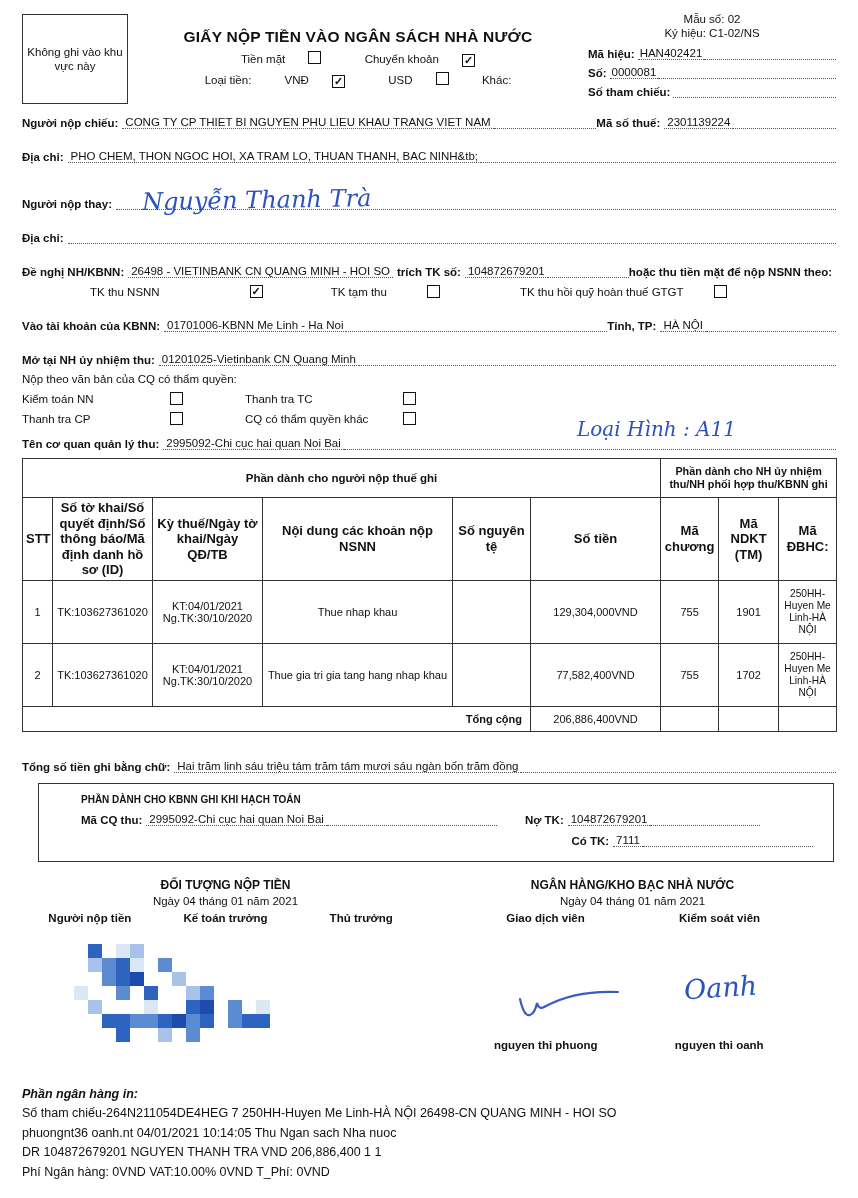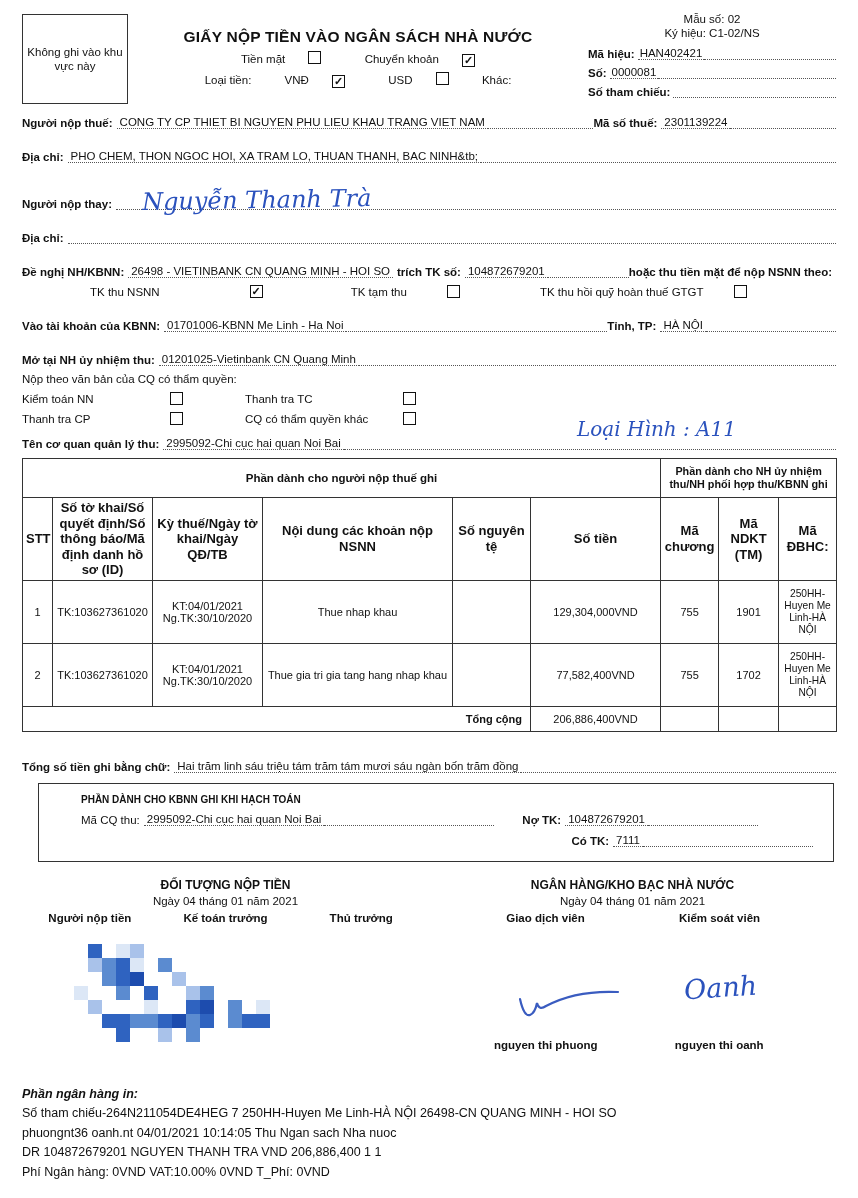--- a/index.html
+++ b/index.html
@@ -95,21 +95,21 @@
         <span class="dots"></span>
       </div>
       <div class="frow">
         <span class="lbl">Số tham chiếu:</span>
         <span class="dots"></span>
       </div>
     </div>
   </div>
 
   <div class="line" style="margin-top:12px;">
-    <span class="lbl">Người nộp thuế:</span>
+    <span class="lbl">Người nộp chiếu:</span>
     <span class="val">CONG TY CP THIET BI NGUYEN PHU LIEU KHAU TRANG VIET NAM</span>
     <span class="dots"></span>
     <span class="lbl">Mã số thuế:</span>
     <span class="val">2301139224</span>
     <span class="dots" style="max-width:120px;"></span>
   </div>
   <div class="line">
     <span class="lbl">Địa chỉ:</span>
     <span class="val">PHO CHEM, THON NGOC HOI, XA TRAM LO, THUAN THANH, BAC NINH&amp;tb;</span>
     <span class="dots"></span>
@@ -128,21 +128,21 @@
     <span class="lbl">Đề nghị NH/KBNN:</span>
     <span class="val">26498 - VIETINBANK CN QUANG MINH - HOI SO</span>
     <span class="lbl" style="padding-left:4px;">trích TK số:</span>
     <span class="val">104872679201</span>
     <span class="dots"></span>
     <span class="lbl">hoặc thu tiền mặt để nộp NSNN theo:</span>
   </div>
   <div class="cbrow" style="padding-left:68px;">
     <span>TK thu NSNN</span>
     <span class="cb" style="margin-left:90px;">✓</span>
-    <span style="margin-left:88px;">TK tạm thu</span>
+    <span style="margin-left:68px;">TK tạm thu</span>
     <span class="cb" style="margin-left:40px;"></span>
     <span style="margin-left:80px;">TK thu hồi quỹ hoàn thuế GTGT</span>
     <span class="cb" style="margin-left:30px;"></span>
   </div>
   <div class="line">
     <span class="lbl">Vào tài khoản của KBNN:</span>
     <span class="val">01701006-KBNN Me Linh - Ha Noi</span>
     <span class="dots"></span>
     <span class="lbl">Tỉnh, TP:</span>
     <span class="val">HÀ NỘI</span>
@@ -242,21 +242,21 @@
   <div class="line" style="margin-top:28px;">
     <span class="lbl">Tổng số tiền ghi bằng chữ:</span>
     <span class="val">Hai trăm linh sáu triệu tám trăm tám mươi sáu ngàn bốn trăm đồng</span>
     <span class="dots"></span>
   </div>
 
   <div class="kbnnbox">
     <div class="inner">
       <div class="bold" style="font-size:10px;">PHẦN DÀNH CHO KBNN GHI KHI HẠCH TOÁN</div>
       <div class="kbnn-row">
-        <span class="lbl" style="font-weight:normal;padding-right:4px;">Mã CQ thu:</span>
+        <span class="lbl" style="font-weight:bold;padding-right:4px;">Mã CQ thu:</span>
         <span class="val" style="border-bottom:1.7px dotted #555;padding:0 3px;white-space:nowrap;">2995092-Chi cục hai quan Noi Bai</span>
         <span class="dots" style="flex:1;border-bottom:1.7px dotted #555;height:12px;max-width:170px;"></span>
         <span class="lbl" style="font-weight:bold;margin-left:28px;padding-right:4px;">Nợ TK:</span>
         <span class="val" style="border-bottom:1.7px dotted #555;padding:0 3px;">104872679201</span>
         <span class="dots" style="flex:0 0 110px;border-bottom:1.7px dotted #555;height:12px;"></span>
       </div>
       <div class="kbnn-row" style="justify-content:flex-end;">
         <span class="lbl" style="font-weight:bold;padding-right:4px;">Có TK:</span>
         <span class="val" style="border-bottom:1.7px dotted #555;padding:0 3px;">7111</span>
         <span class="dots" style="flex:0 0 170px;border-bottom:1.7px dotted #555;height:12px;"></span>

